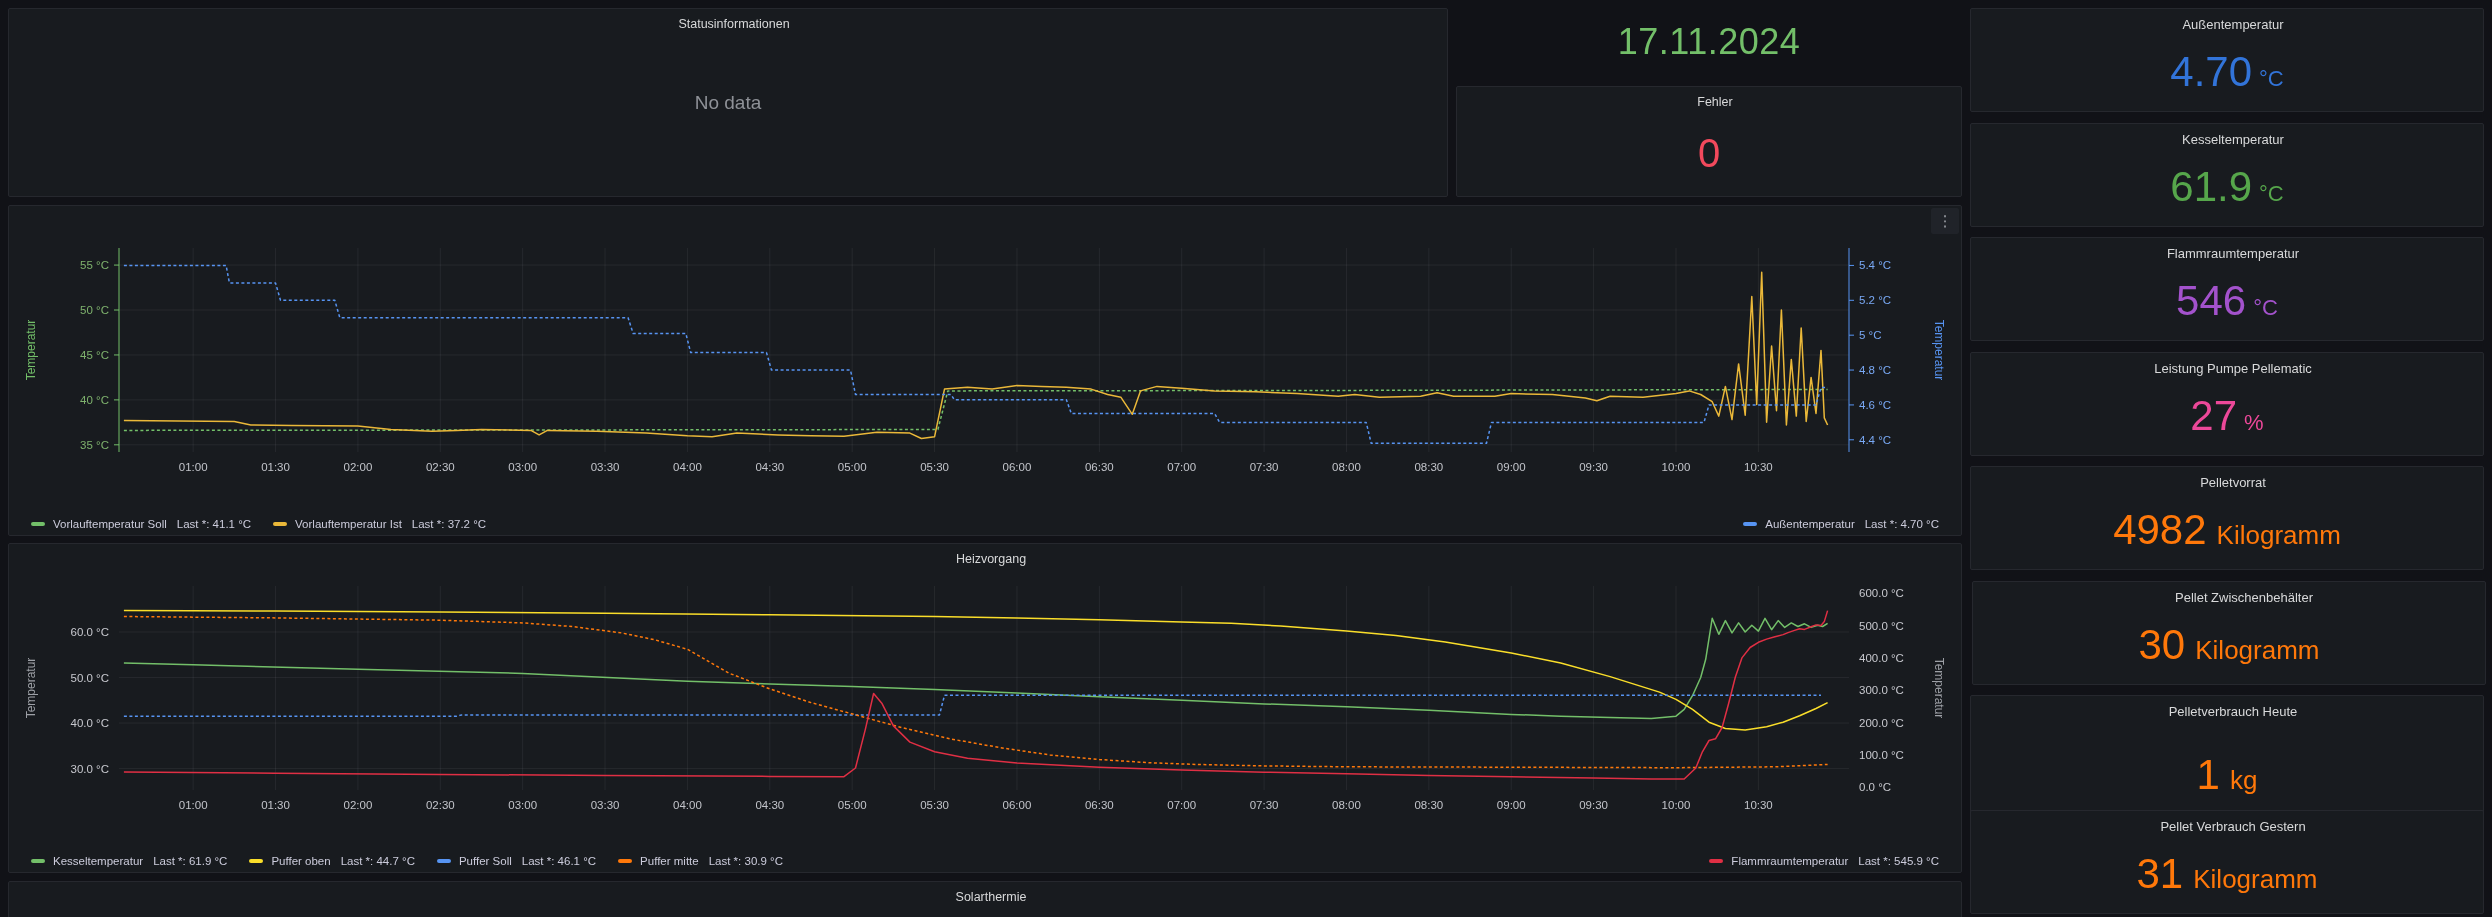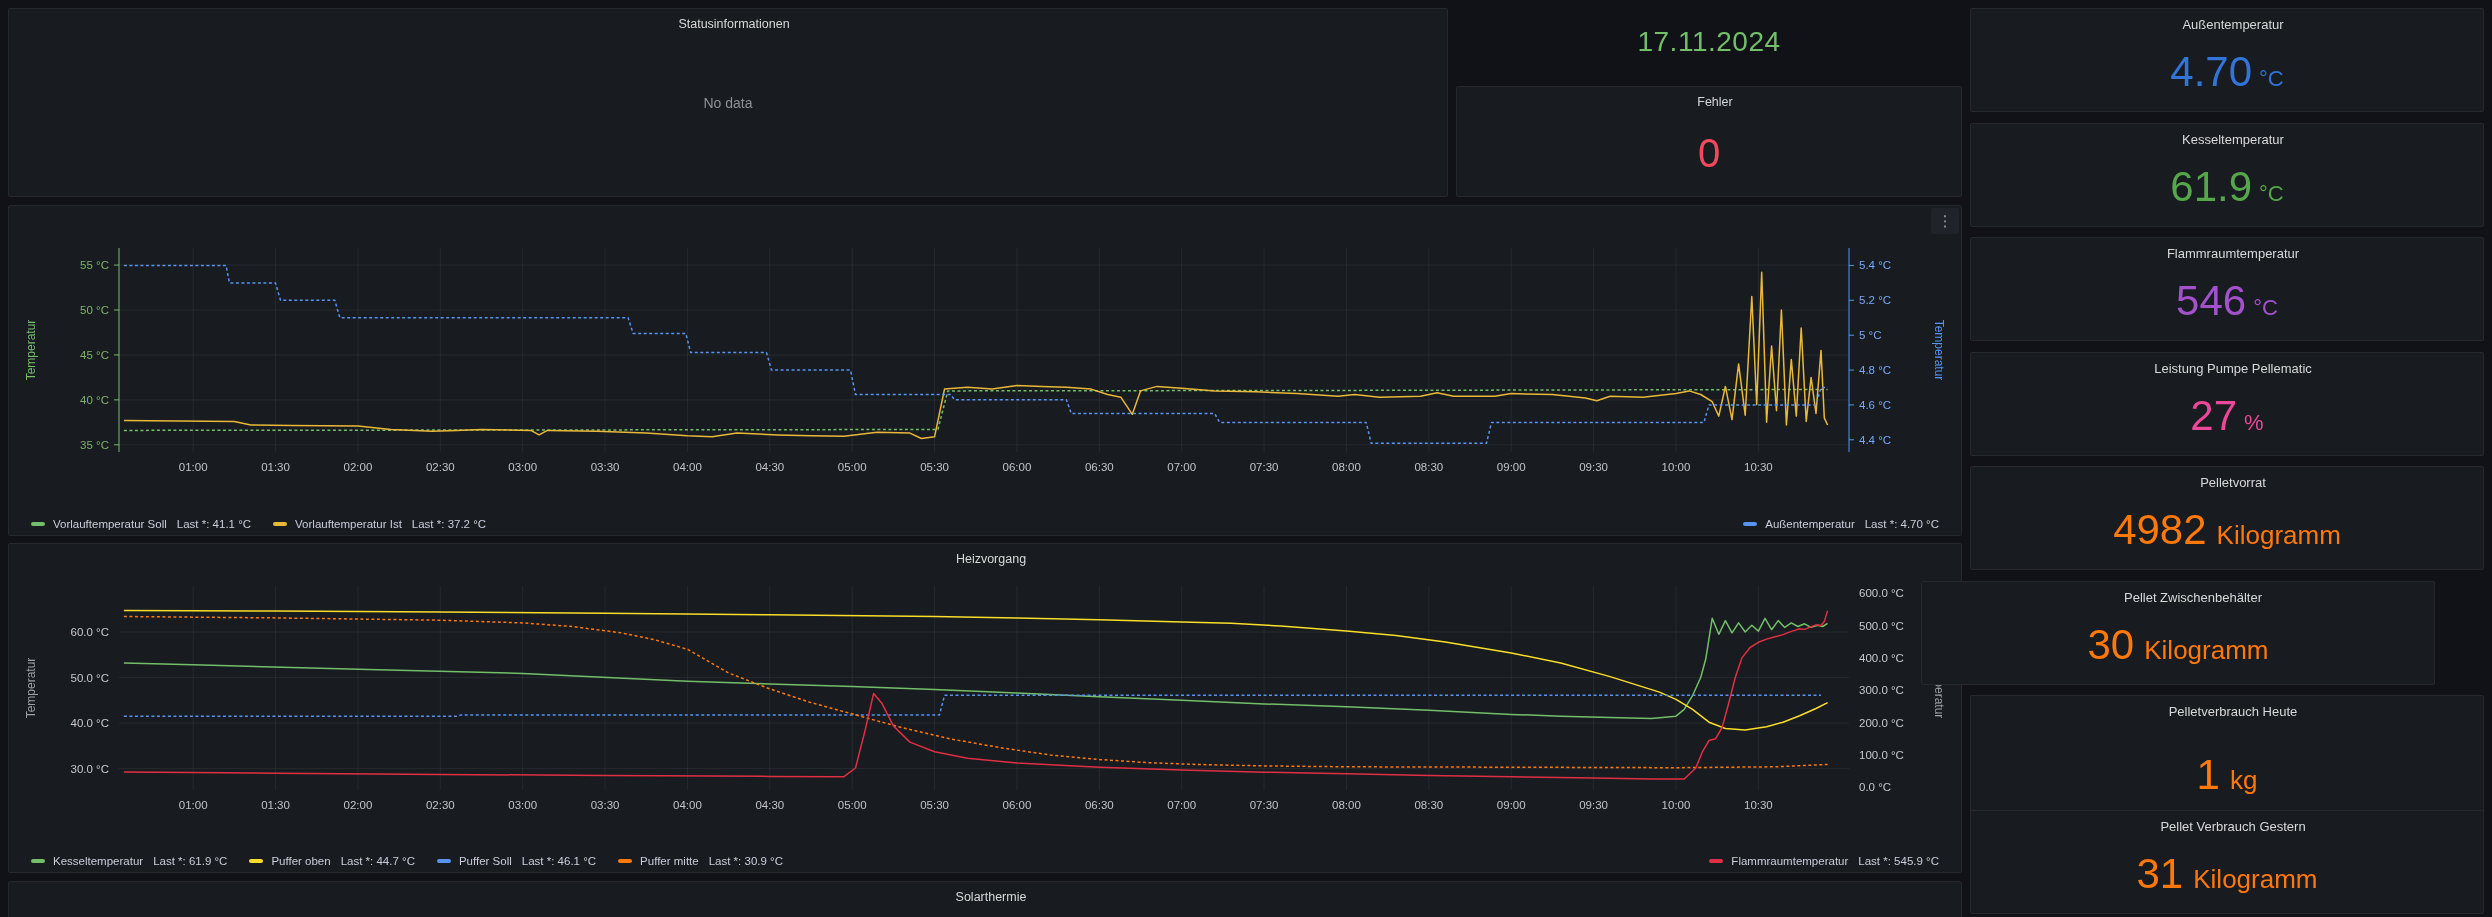--- a/index.html
+++ b/index.html
@@ -1,25 +1,25 @@
 <!DOCTYPE html>
 <html><head>
 <meta charset="utf-8">
 <style>
   html,body{margin:0;padding:0;}
   body{width:2492px;height:917px;background:#111217;position:relative;overflow:hidden;
        font-family:"Liberation Sans",sans-serif;color:#ccccdc;}
   .panel{position:absolute;background:#181b1f;border:1px solid #26282e;border-radius:2px;box-sizing:border-box;text-align:center;}
   .ptitle{font-size:12.5px;font-weight:500;color:#d8d9da;padding:8px 0 0 12px;white-space:nowrap;cursor:pointer;}
   .nodata{position:absolute;inset:0;display:flex;align-items:center;justify-content:center;
-          color:#8e9197;font-size:14px;}
+          color:#8e9197;font-size:19px;}
   
   .datebox{position:absolute;left:1456px;top:0;width:506px;height:84px;display:flex;
            align-items:center;justify-content:center;}
-  .dateval{font-size:28px;font-weight:500;letter-spacing:.5px;}
+  .dateval{font-size:36px;font-weight:500;letter-spacing:.5px;}
   
   .fval{position:absolute;left:0;right:0;top:32px;bottom:8px;display:flex;align-items:center;
         justify-content:center;font-size:40px;font-weight:500;}
   
   .stat .ptitle{font-size:13px;}
   .sval{position:absolute;left:0;right:0;top:28px;bottom:4px;display:flex;align-items:center;justify-content:center;}
   .svrow{display:flex;align-items:baseline;font-weight:500;}
   .snum{font-size:42px;}
   .sunit{font-size:22px;margin-left:7px;}
   .sunit.big{font-size:26px;margin-left:10px;}
@@ -298,21 +298,21 @@
 </div>
 <div class="panel stat" style="left:1970px;top:466px;width:514px;height:104px;">
   <div class="ptitle">Pelletvorrat</div>
   <div class="sval" style="color: rgb(255, 120, 10);">
     <div class="svrow">
         <span class="snum">4982</span>
         <span class="sunit big">Kilogramm</span>
       </div>
   </div>
 </div>
-<div class="panel stat" style="left:1921px;top:581px;width:514px;height:104px;padding-left:18px;">
+<div class="panel stat" style="left:1972px;top:581px;width:514px;height:104px;padding-left:18px;">
   <div class="ptitle">Pellet Zwischenbehälter</div>
   <div class="sval" style="color: rgb(255, 120, 10);">
     <div class="svrow">
         <span class="snum">30</span>
         <span class="sunit big">Kilogramm</span>
       </div>
   </div>
 </div>
 <div class="panel stat" style="left:1970px;top:695px;width:514px;height:136px;">
   <div class="ptitle">Pelletverbrauch Heute</div>

